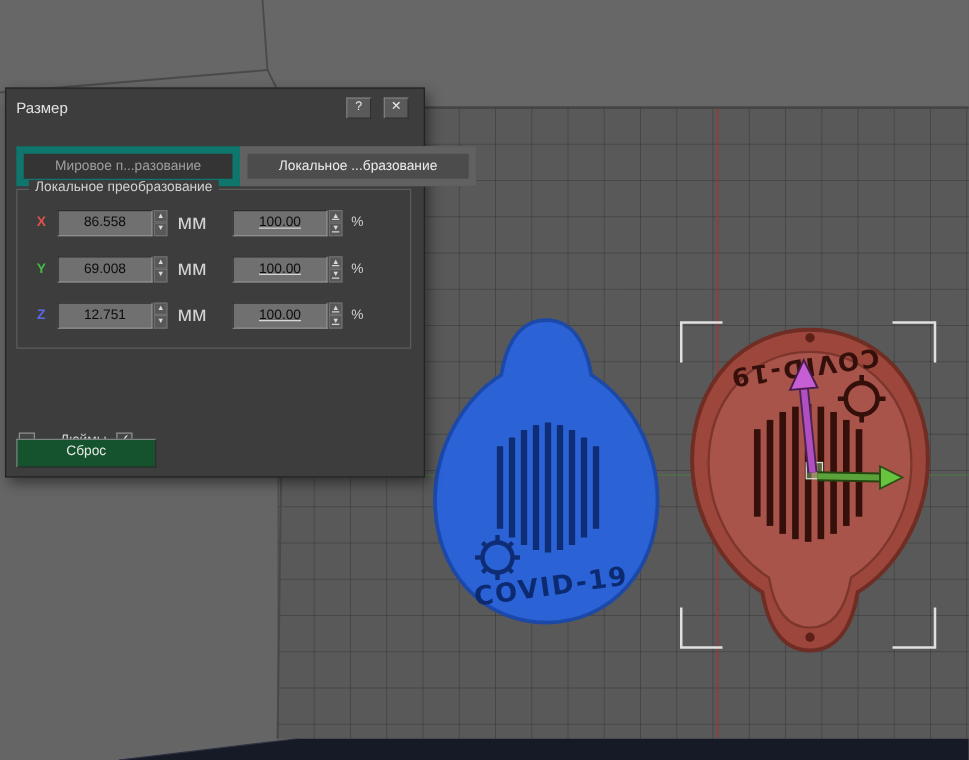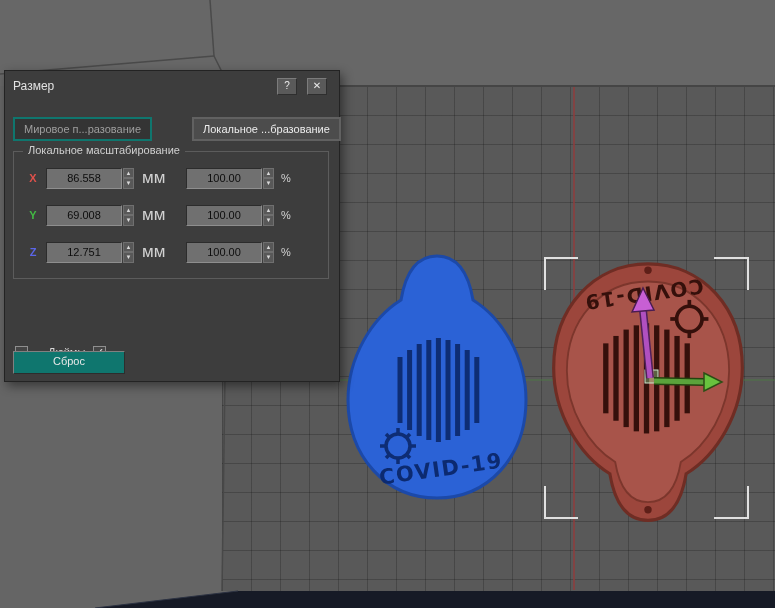--- a/index.html
+++ b/index.html
@@ -32,24 +32,24 @@
   .title{position:absolute;left:8px;top:8px;font-size:12px;color:#e2e2e2;}
   .winbtn{
     position:absolute;top:7px;width:18px;height:15px;background:#5a5a5a;
     border:1px solid #7c7c7c;border-bottom-color:#2e2e2e;border-right-color:#2e2e2e;
     color:#eaeaea;font-size:10px;line-height:14px;text-align:center;cursor:default;
   }
   .helpbtn{right:42px;}
   .closebtn{right:12px;}
   .tabs{position:absolute;left:8px;top:46px;height:22px;display:flex;}
   .tab{
-    height:20px;line-height:20px;padding:0 9px;font-size:11px;white-space:nowrap;
-    background:#343434;color:#9e9e9e;border:2px solid #0f766e;
-  }
-  .tab.active{background:#4c4c4c;color:#ececec;border-color:#616161;margin-left:40px;}
+    height:20px;line-height:20px;padding:0 25px;font-size:11px;white-space:nowrap;
+    background:#343434;color:#9e9e9e;border:6px solid #0f766e;
+  }
+  .tab.active{background:#4c4c4c;color:#ececec;border-color:#616161;}
   .groupbox{position:absolute;left:8px;top:80px;width:314px;height:126px;border:1px solid #5c5c5c;}
   .grouptitle{
     position:absolute;left:9px;top:-8px;background:#3d3d3d;padding:0 5px;
     font-size:11px;color:#d0d0d0;white-space:nowrap;
   }
   .row{position:absolute;left:6px;right:4px;height:22px;display:flex;align-items:center;}
   .row.r0{top:15px;} .row.r1{top:52px;} .row.r2{top:89px;}
   .axis{width:26px;text-align:center;font-weight:bold;font-size:11px;}
   .axis.x{color:#e0514b;} .axis.y{color:#43ba44;} .axis.z{color:#5b66e8;}
   .inputwrap{display:flex;}
@@ -57,33 +57,33 @@
     width:74px;height:19px;background:#707070;
     border:1px solid #2c2c2c;border-bottom-color:#8e8e8e;border-right-color:#8e8e8e;
     color:#0d0d0d;font-size:11px;text-align:center;line-height:19px;
   }
   .spin{width:12px;height:21px;display:flex;flex-direction:column;}
   .spin div{
     flex:1;background:#585858;border:1px solid #6f6f6f;margin-left:1px;
     font-size:6px;color:#d8d8d8;text-align:center;line-height:8px;cursor:default;
   }
   .unit{margin:0 6px 0 8px;font-size:17px;color:#d2d2d2;width:24px;}
-  .pctwrap{margin-left:14px;}
+  .pctwrap{margin-left:14px;text-decoration:underline;}
   .pct-unit{margin-left:7px;font-size:11px;color:#d2d2d2;}
   .cb{position:absolute;display:flex;align-items:flex-start;gap:20px;font-size:11px;color:#d8d8d8;margin-top:25px;}
   .cb1{left:10px;top:250px;}
   .cb2{left:88px;top:250px;}
   .box{
     width:13px;height:13px;background:#454545;border:1px solid #8f8f8f;
     box-sizing:border-box;display:inline-block;
   }
   .tick{display:block;color:#f0f0f0;font-size:11px;line-height:11px;text-align:center;font-weight:bold;}
   .resetbtn{
     position:absolute;left:8px;top:280px;width:110px;height:21px;
-    background:#0f766e;border:1px solid #808080;border-bottom-color:#2d2d2d;border-right-color:#2d2d2d;
+    background:#14532d;border:1px solid #808080;border-bottom-color:#2d2d2d;border-right-color:#2d2d2d;
     color:#e8e8e8;font-size:11px;line-height:19px;text-align:center;cursor:default;
   }
 </style>
 </head>
 <body>
 
 <div class="viewport">
   <div class="wall-top"></div>
   <div class="wall-left"></div>
   <div class="plate"></div>
@@ -183,21 +183,21 @@
   <div class="title">Размер</div>
   <div class="winbtn helpbtn">?</div>
   <div class="winbtn closebtn">✕</div>
 
   <div class="tabs">
     <div class="tab">Мировое п...разование</div>
     <div class="tab active">Локальное ...бразование</div>
   </div>
 
   <div class="groupbox">
-    <div class="grouptitle">Локальное масштабирование</div>
+    <div class="grouptitle">Локальное преобразование</div>
 
     <div class="row r0">
       <div class="axis x">X</div>
       <div class="inputwrap">
         <div class="numinput">86.558</div>
         <div class="spin">
           <div>▲</div>
           <div>▼</div>
         </div>
       </div>

